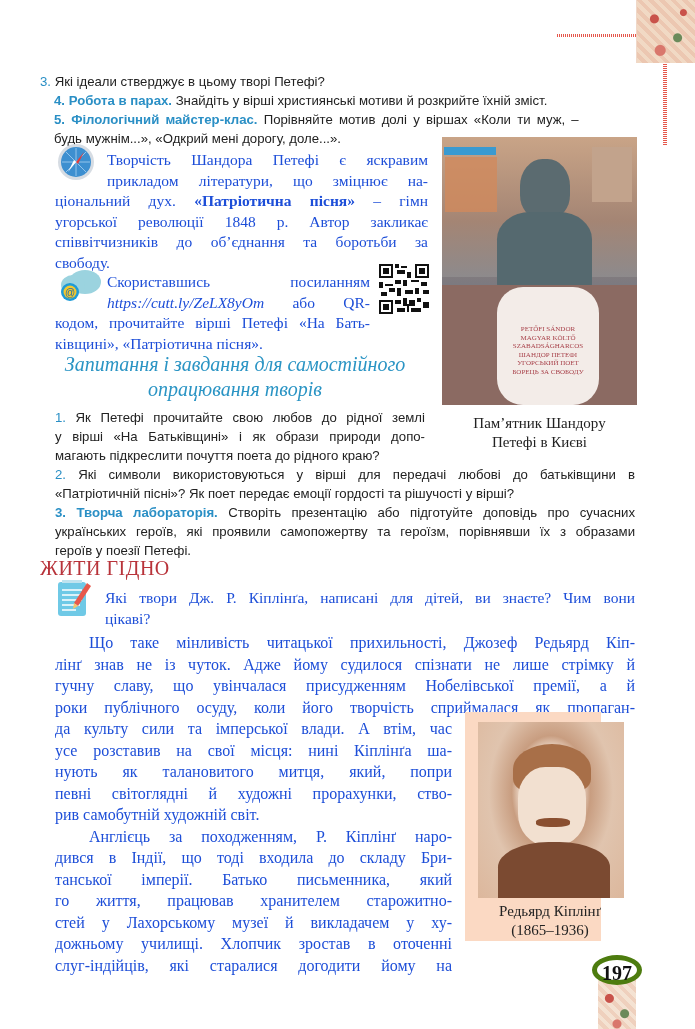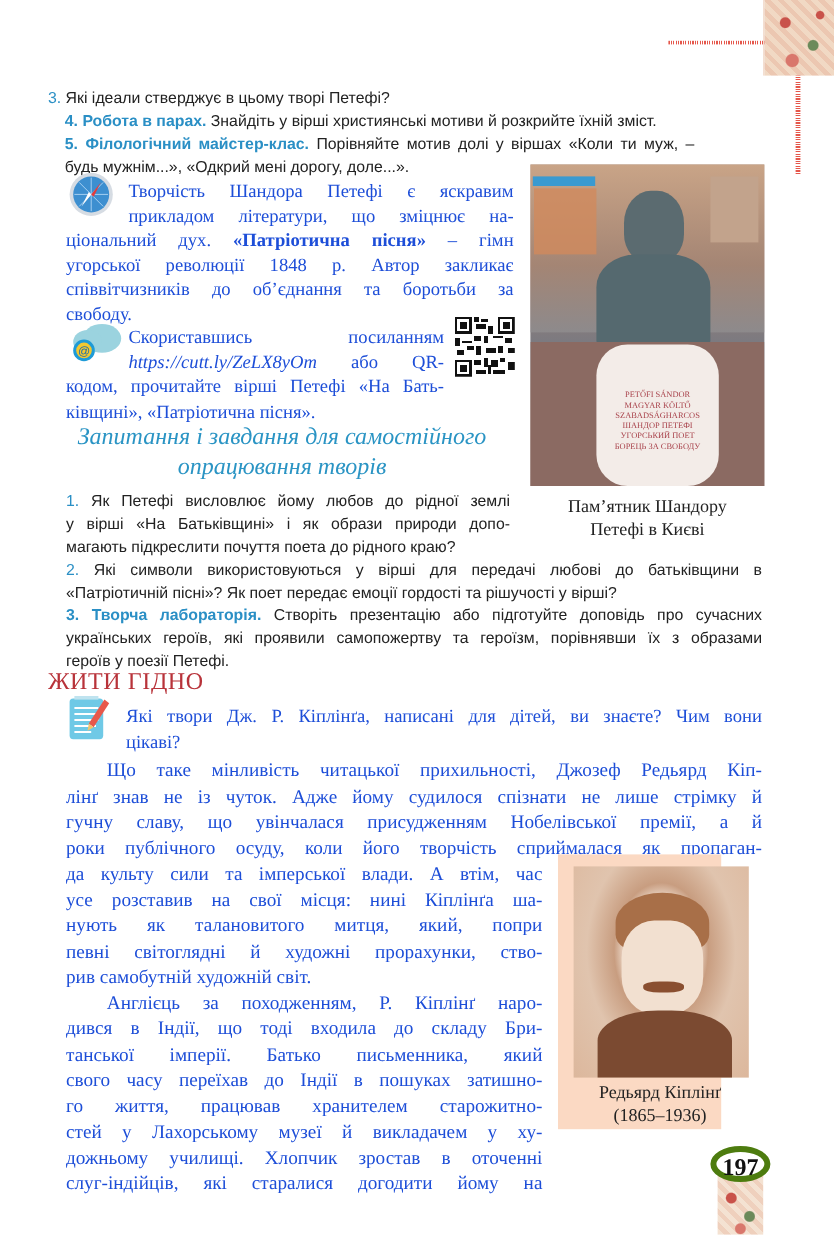--- a/index.html
+++ b/index.html
@@ -213,21 +213,21 @@
   <div>Петефі в Києві</div>
 </div>
 
 <div class="abs section-title" style="left:40px; top:352px; width:390px;">
   <div>Запитання і завдання для самостійного</div>
   <div>опрацювання творів</div>
 </div>
 
 <div class="abs sans" style="left:55px; top:408px; width:580px;">
   <div style="width:370px;">
-    <div class="just"><span class="numblue">1.</span> <span>Як Петефі висловлює йому любов до рідної землі</span></div>
+    <div class="just"><span class="numblue">1.</span> <span>Як Петефі прочитайте свою любов до рідної землі</span></div>
     <div class="just">у вірші «На Батьківщині» і як образи природи допо-</div>
     <div>магають підкреслити почуття поета до рідного краю?</div>
   </div>
   <div>
     <div class="just"><span class="numblue">2.</span> <span>Які символи використовуються у вірші для передачі любові до батьківщини в</span></div>
     <div>«Патріотичній пісні»? Як поет передає емоції гордості та рішучості у вірші?</div>
   </div>
   <div>
     <div class="just"><span class="blue">3.</span> <span class="blue">Творча лабораторія.</span><span> Створіть презентацію або підготуйте доповідь про сучасних</span></div>
     <div class="just">українських героїв, які проявили самопожертву та героїзм, порівнявши їх з образами</div>
@@ -267,21 +267,20 @@
 
 <div class="abs serif" style="left:55px; top:718px; width:397px; font-size:16px; line-height:21.5px;">
   <div class="just">да культу сили та імперської влади. А втім, час</div>
   <div class="just">усе розставив на свої місця: нині Кіплінґа ша-</div>
   <div class="just">нують як талановитого митця, який, попри</div>
   <div class="just">певні світоглядні й художні прорахунки, ство-</div>
   <div>рив самобутній художній світ.</div>
   <div class="just" style="padding-left:34px;">Англієць за походженням, Р. Кіплінґ наро-</div>
   <div class="just">дився в Індії, що тоді входила до складу Бри-</div>
   <div class="just">танської імперії. Батько письменника, який</div>
-  <div class="just">свого часу переїхав до Індії в пошуках затишно-</div>
   <div class="just">го життя, працював хранителем старожитно-</div>
   <div class="just">стей у Лахорському музеї й викладачем у ху-</div>
   <div class="just">дожньому училищі. Хлопчик зростав в оточенні</div>
   <div class="just">слуг-індійців, які старалися догодити йому на</div>
 </div>
 
 <div class="kipling-box">
   <div class="kipling-photo">
     <div class="abs" style="left:35px; top:22px; width:78px; height:50px; border-radius:50% 50% 30% 30%; background:#a86f48;"></div>
     <div class="abs" style="left:40px; top:45px; width:68px; height:78px; border-radius:40%; background:#f2e0d0;"></div>

